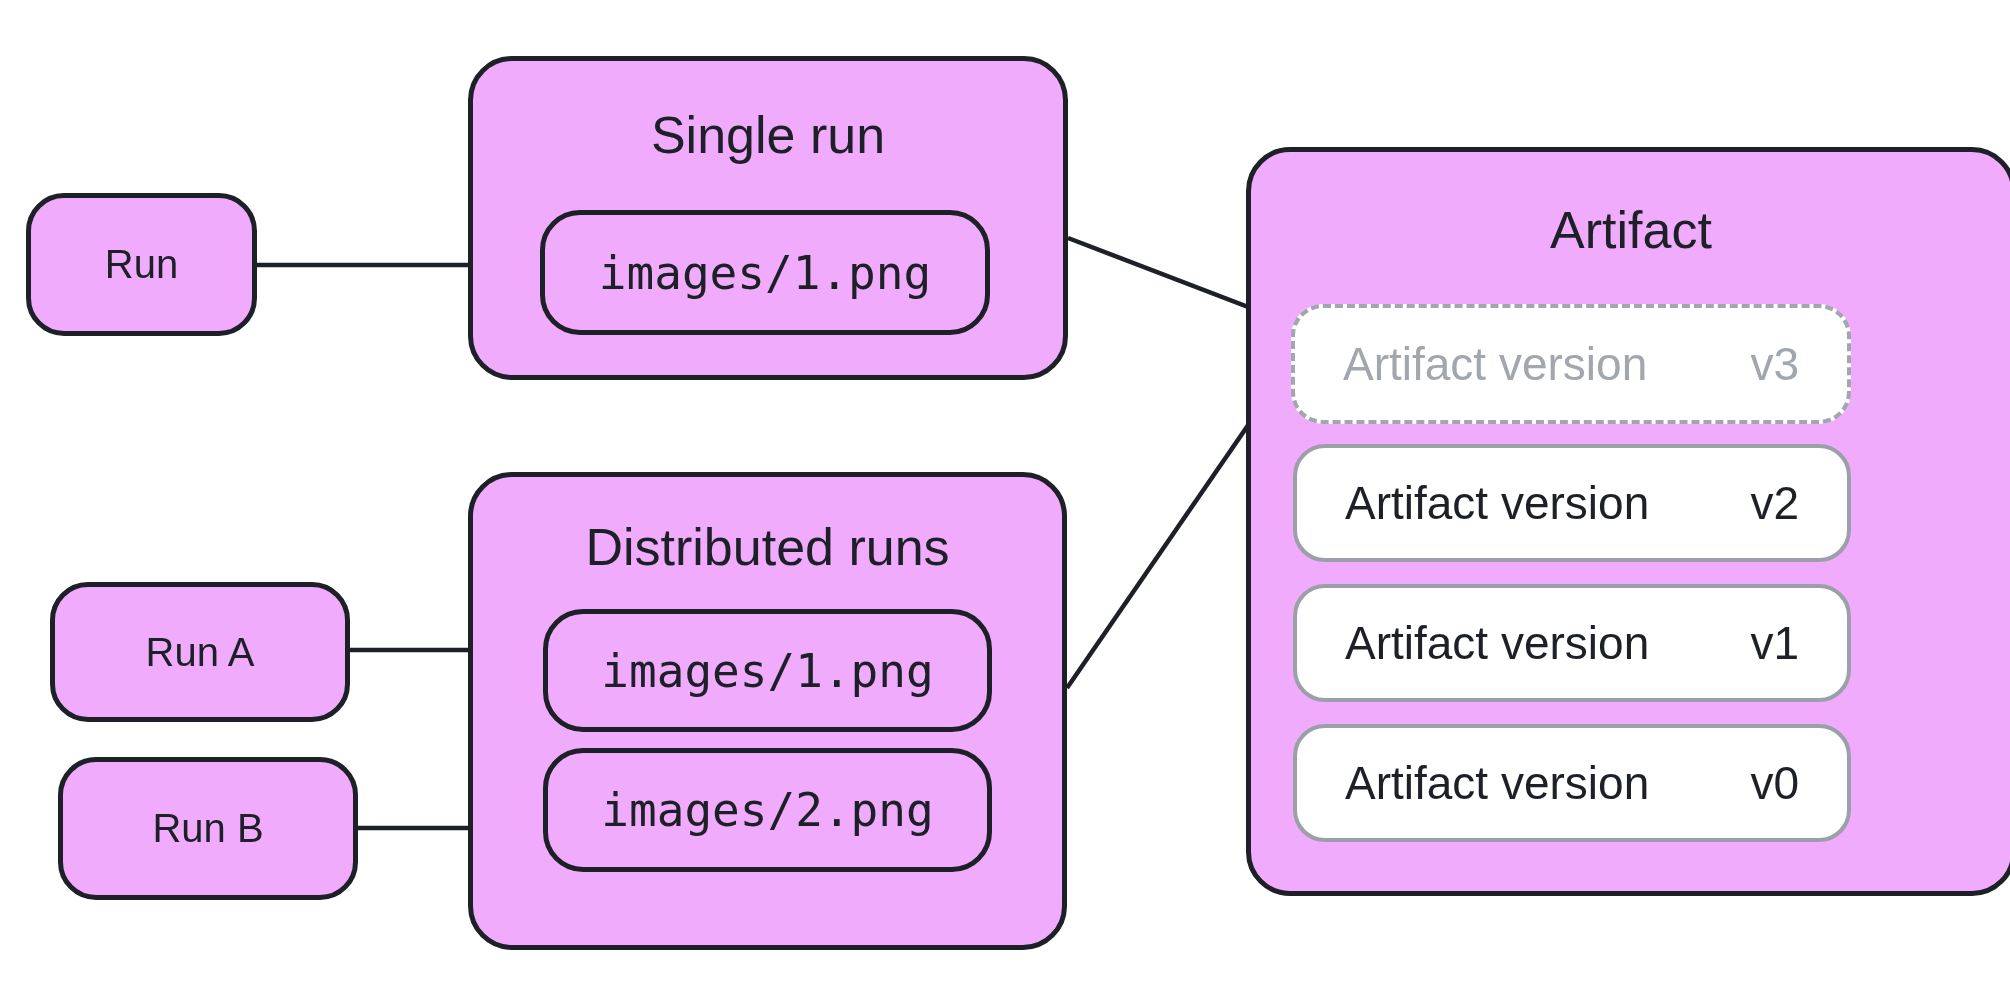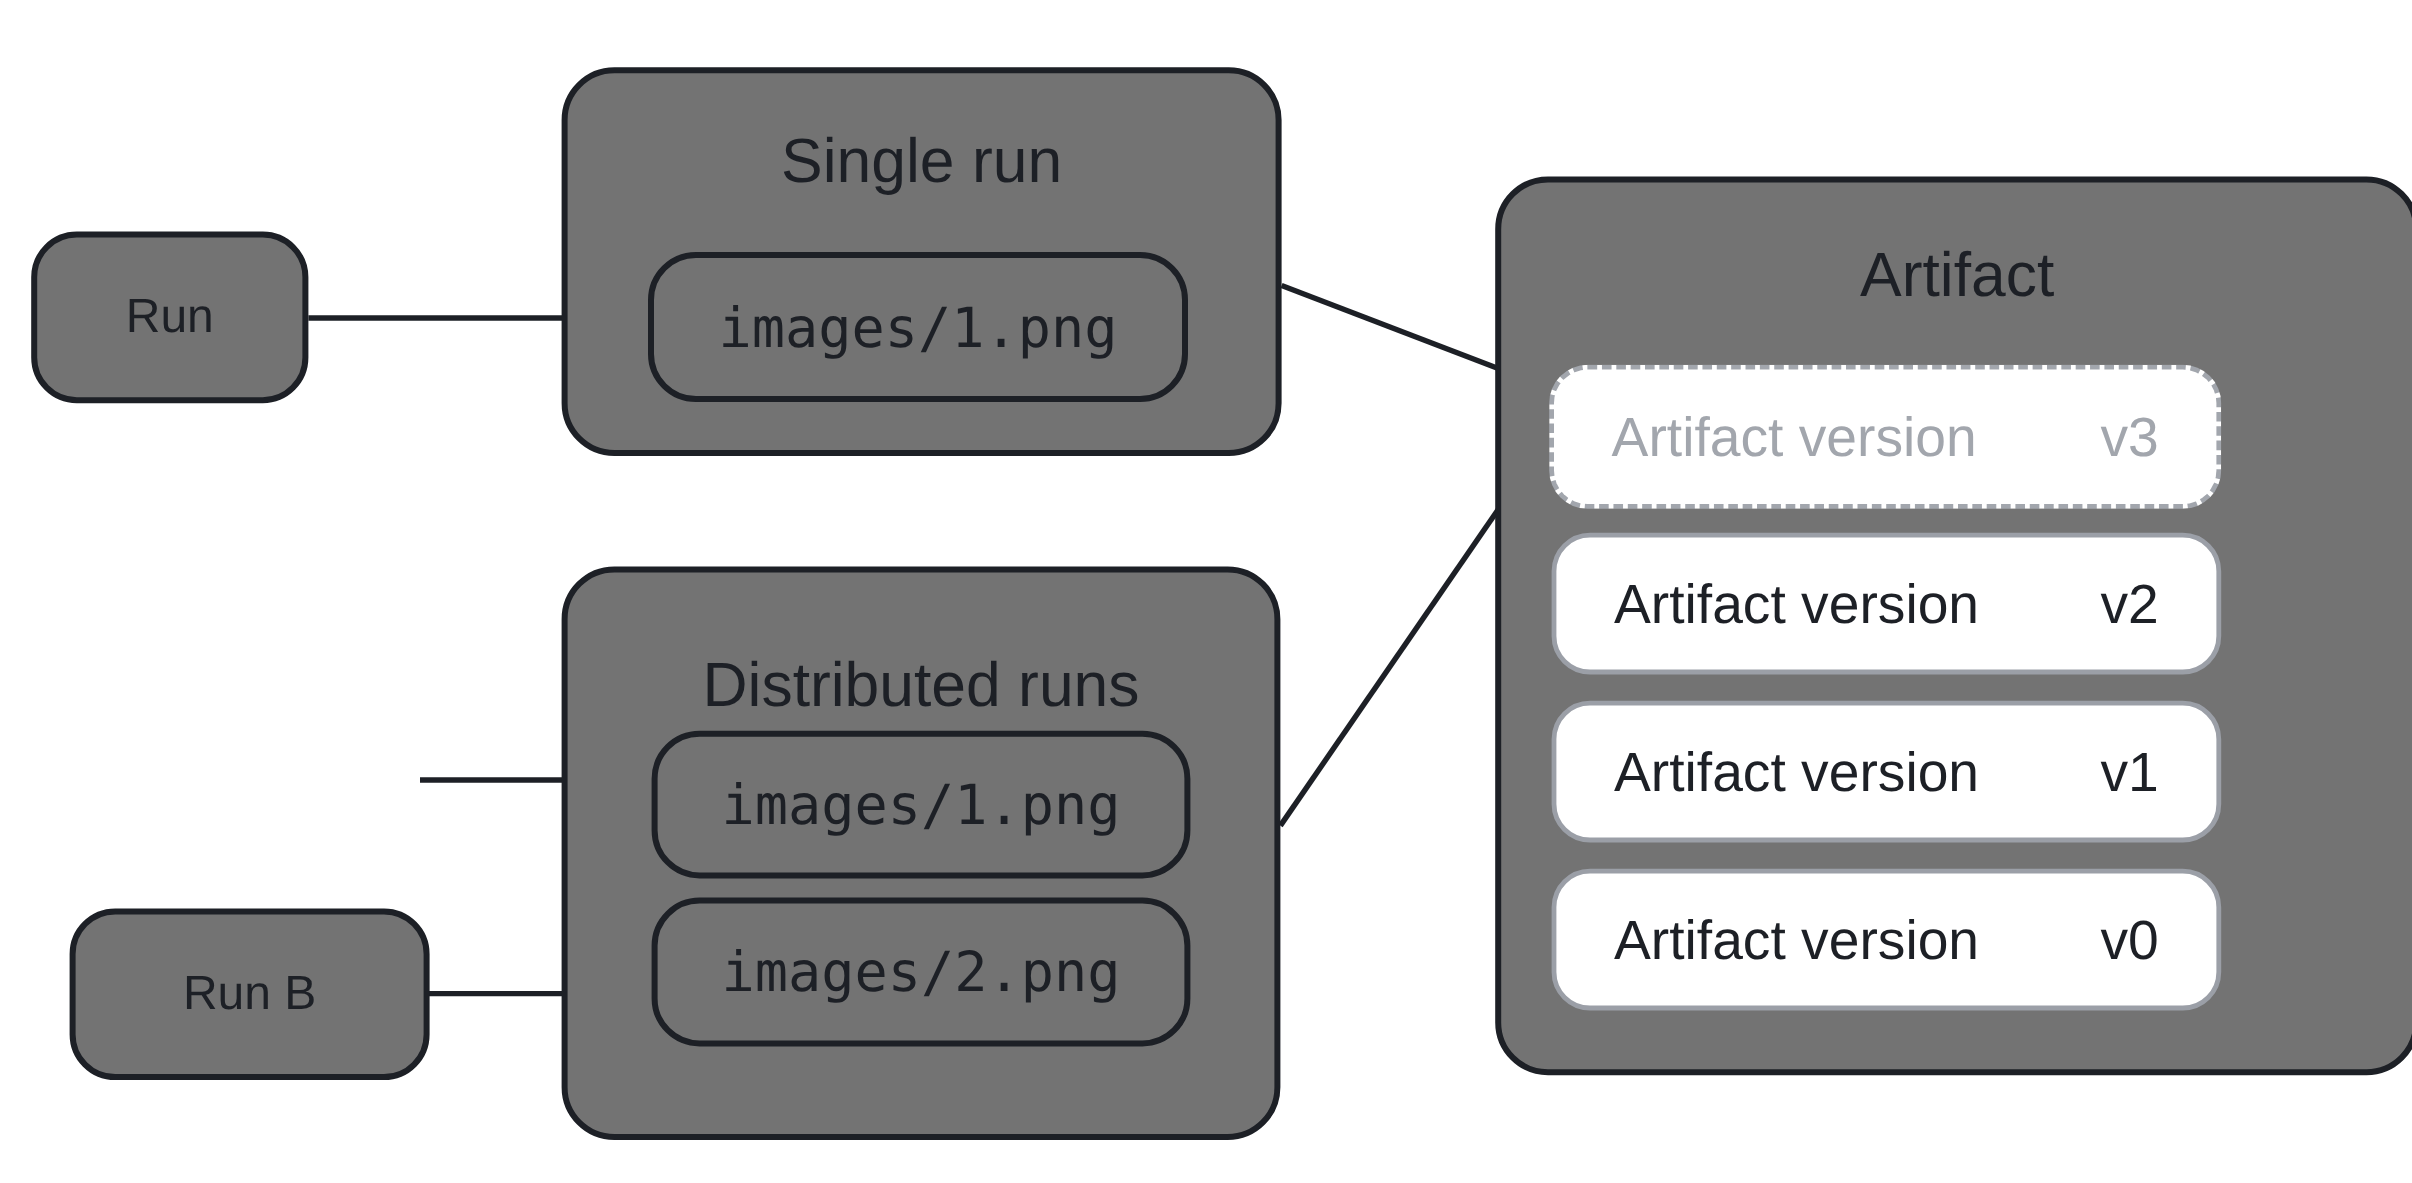--- a/index.html
+++ b/index.html
@@ -5,21 +5,21 @@
   html,body{margin:0;padding:0;background:#ffffff;}
   .canvas{
     position:relative;
     width:2010px;height:986px;
     background:#ffffff;
     font-family:"Liberation Sans", sans-serif;
     color:#1d2026;
     overflow:hidden;
   }
   .arrow-layer{position:absolute;left:0;top:0;width:2010px;height:986px;pointer-events:none;}
-  .box{position:absolute;box-sizing:border-box;background:#737373;}
+  .box{position:absolute;box-sizing:border-box;background:#f0abfc;}
   .dark-border{border:5px solid #1d2026;}
   .node{
     border-radius:38px;
     display:flex;align-items:center;justify-content:center;
     font-size:40px;
   }
   .container{border-radius:44px;}
   .container .title{
     position:absolute;left:0;right:0;text-align:center;
     font-size:52px;line-height:1;
@@ -61,34 +61,37 @@
     <path d="M350,650 L529,650" stroke="#1d2026" stroke-width="4.5" fill="none" marker-end="url(#vhead)"></path>
     <path d="M350,828 L529,828" stroke="#1d2026" stroke-width="4.5" fill="none" marker-end="url(#vhead)"></path>
     <path d="M1068,238 L1303,328" stroke="#1d2026" stroke-width="4.5" fill="none" marker-end="url(#vhead)"></path>
     <path d="M1067,688 L1304,344" stroke="#1d2026" stroke-width="4.5" fill="none" marker-end="url(#vhead)"></path>
   </svg>
 
   <div class="box dark-border node" style="left:26px;top:193px;width:231px;height:143px;">
     <span>Run</span>
   </div>
 
+  <div class="box dark-border node" style="left:50px;top:582px;width:300px;height:140px;">
+    <span>Run A</span>
+  </div>
 
   <div class="box dark-border node" style="left:58px;top:757px;width:300px;height:143px;">
     <span>Run B</span>
   </div>
 
   <div class="box dark-border container" style="left:468px;top:56px;width:600px;height:324px;">
     <div class="title" style="top:48px;">Single run</div>
     <div class="box dark-border filebox" style="left:67px;top:149px;width:450px;height:125px;">
       <span>images/1.png</span>
     </div>
   </div>
 
   <div class="box dark-border container" style="left:468px;top:472px;width:599px;height:478px;">
-    <div class="title" style="top:44px;margin-top:24px;">Distributed runs</div>
+    <div class="title" style="top:44px;">Distributed runs</div>
     <div class="box dark-border filebox" style="left:70px;top:132px;width:449px;height:123px;">
       <span>images/1.png</span>
     </div>
     <div class="box dark-border filebox" style="left:70px;top:271px;width:449px;height:124px;">
       <span>images/2.png</span>
     </div>
   </div>
 
   <div class="box dark-border container" style="left:1246px;top:123px;width:770px;height:749px;margin-top:24px;">
     <div class="title" style="top:52px;">Artifact</div>

